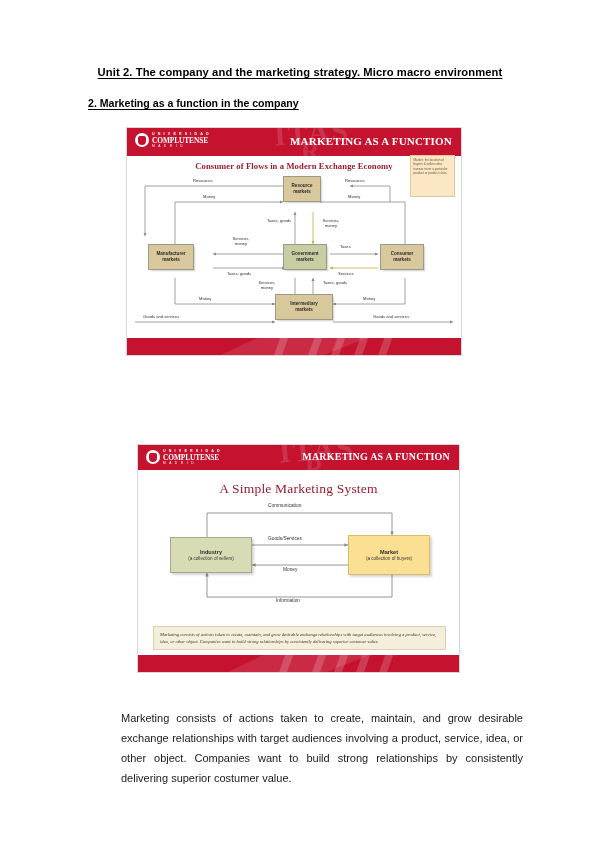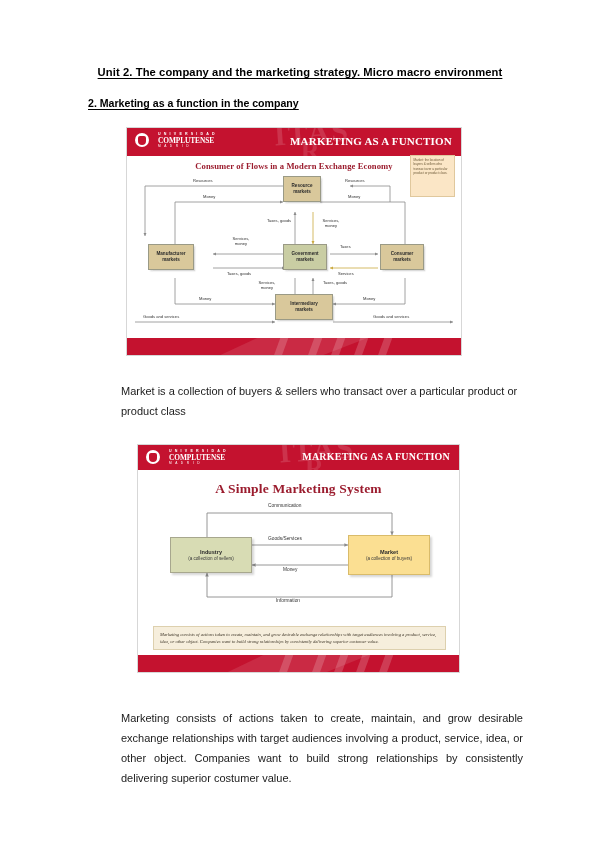--- a/index.html
+++ b/index.html
@@ -113,21 +113,21 @@
     color: rgba(255,255,255,0.12);
     white-space: nowrap;
   }
 
   .logo-wrap {
     position: absolute;
     left: 8px;
     top: 5px;
     display: flex;
     align-items: center;
-    gap: 9px;
+    gap: 3px;
   }
   .logo-mark {
     width: 14px; height: 14px;
     border-radius: 50%;
     background: #fff;
     position: relative;
     flex: none;
   }
   .logo-mark:after {
     content: "";
@@ -263,21 +263,21 @@
   .flabel.two { white-space: normal; width: 28px; }
 
   
   .s2-title {
     position: absolute;
     left: 0; right: 0;
     top: 36px;
     text-align: center;
     font-family: "Liberation Serif", serif;
     font-size: 13.5px;
-    font-weight: bold;
+    font-weight: normal;
     color: #9b1c2e;
     letter-spacing: 0.2px;
   }
 
   .diagram-2 {
     position: absolute;
     left: 14px;
     top: 58px;
     width: 295px;
     height: 104px;
@@ -454,21 +454,20 @@
     <div class="slide-footer">
       <div class="wedge"></div>
       <div class="stripe" style="left:45%;"></div>
       <div class="stripe" style="left:55%;"></div>
       <div class="stripe" style="left:62%;"></div>
       <div class="stripe" style="left:69%;"></div>
       <div class="stripe" style="left:76%;"></div>
     </div>
   </div>
 
-  <div class="para para-1">Market is a collection of buyers &amp; sellers who transact over a particular product or product class</div>
 
   <div class="slide slide-2">
 
     <div class="slide-header">
       <div class="ghost">ITAS</div>
       <div class="ghost2">R</div>
 
       <div class="logo-wrap">
         <div class="logo-mark"></div>
         <div class="logo-text">

